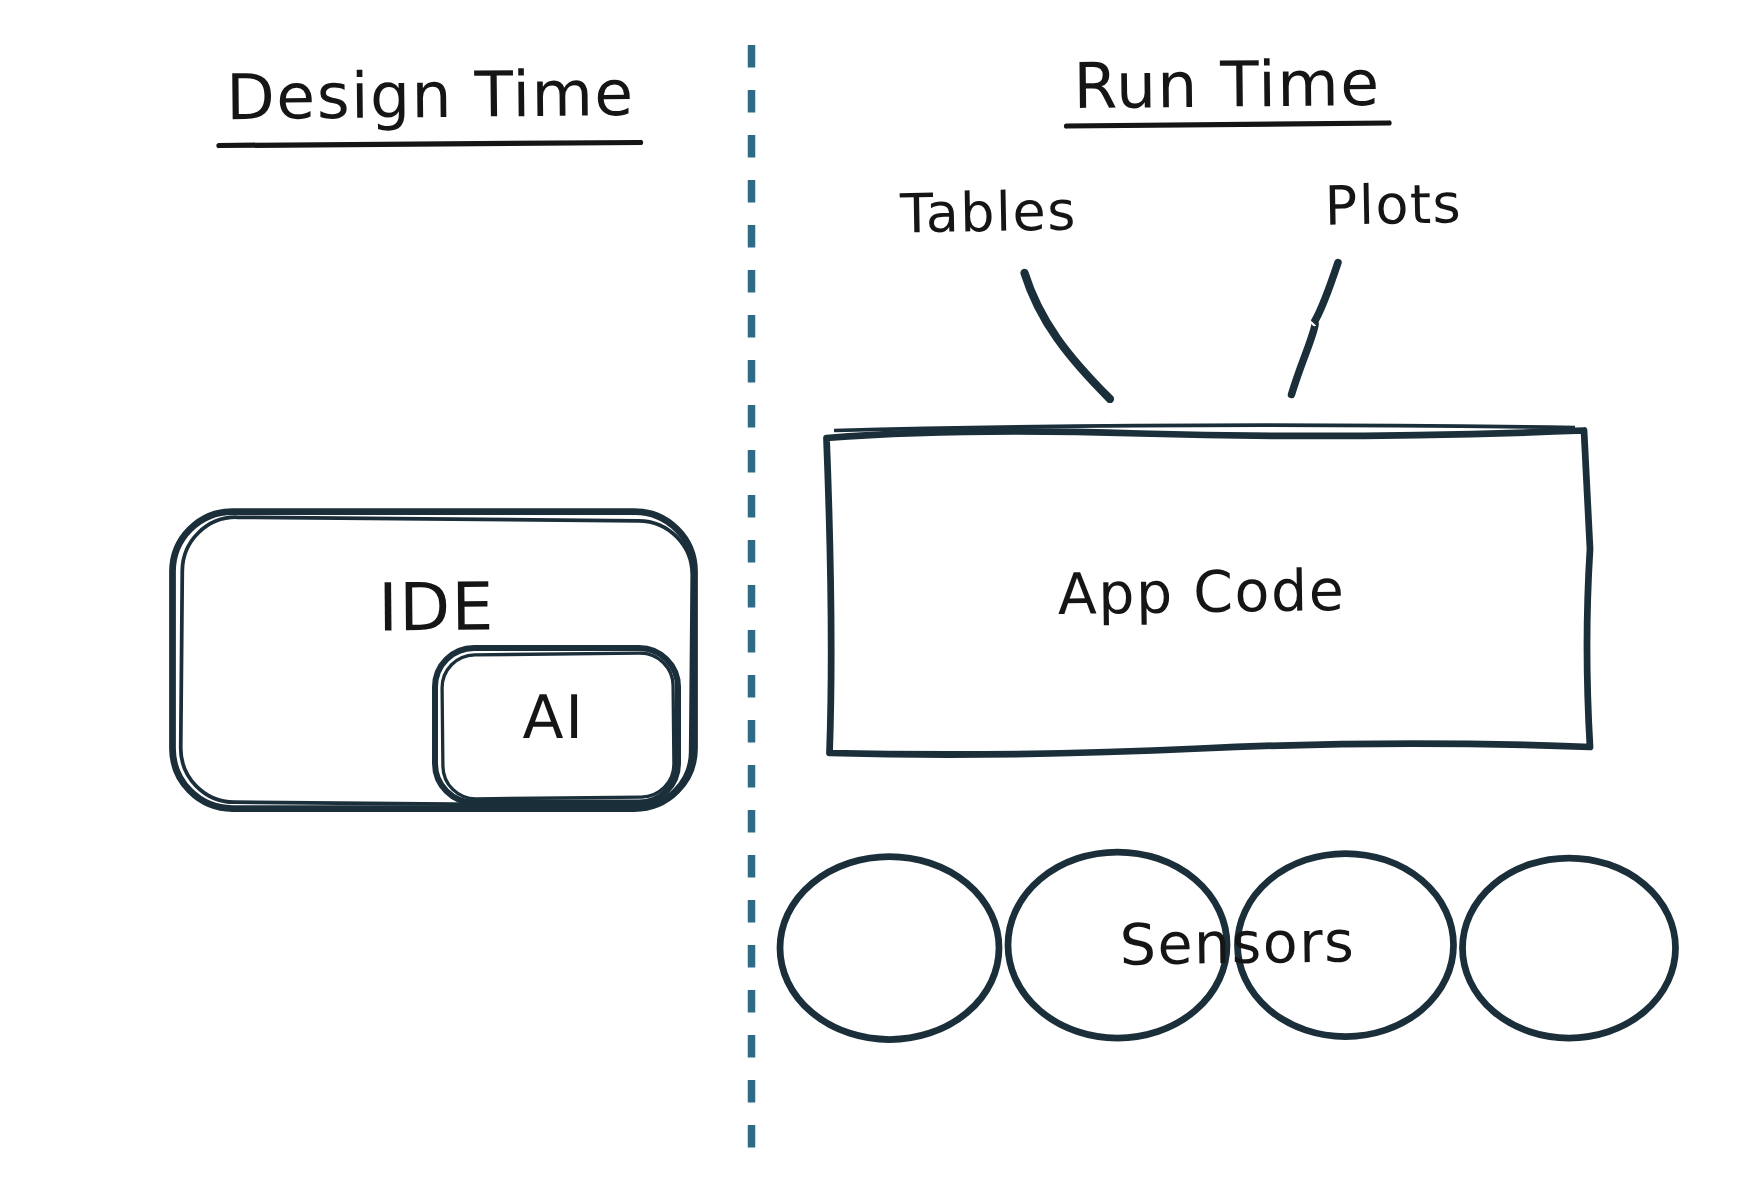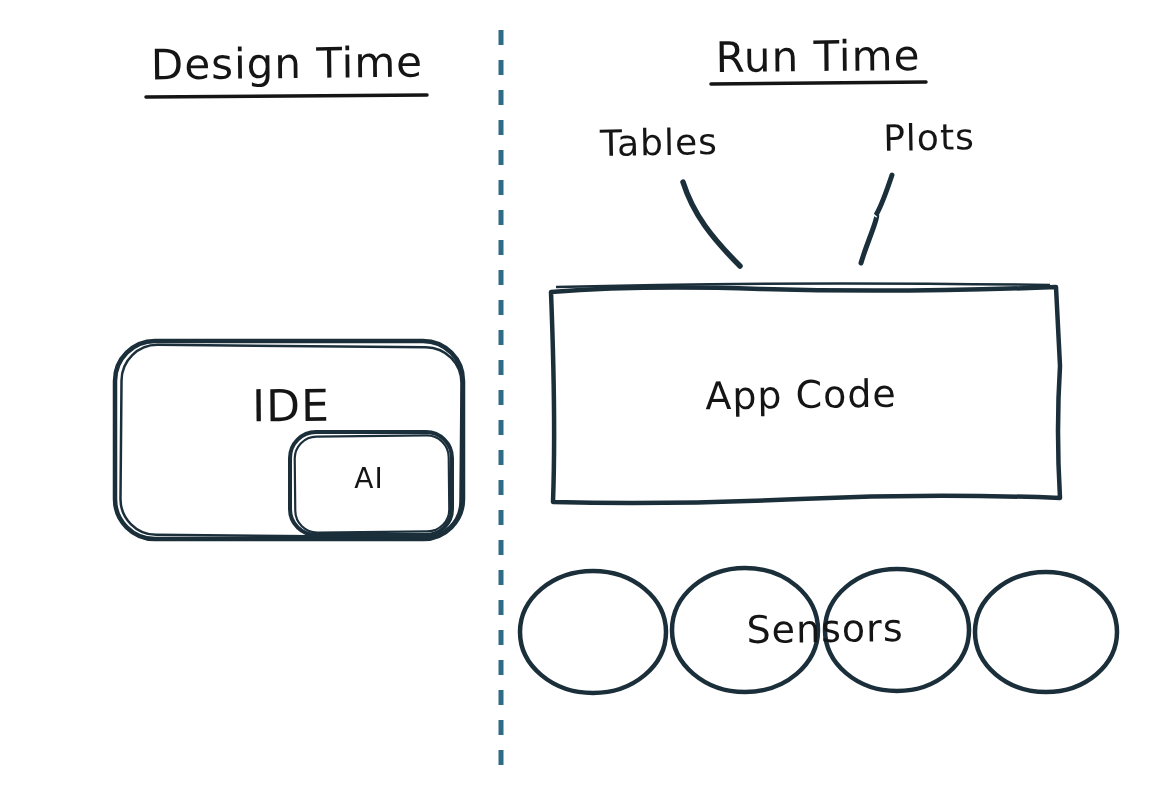--- a/index.html
+++ b/index.html
@@ -25,21 +25,21 @@
     letter-spacing: 1px;
     line-height: 1;
   }
   .title          { font-size: 42px; transform: translate(-50%,-50%) rotate(-0.6deg); }
   .design-title   { left: 287px; top: 64px; }
   .run-title      { left: 818px; top: 57px; }
   .tables-label   { left: 659px; top: 143px; font-size: 36px; transform: translate(-50%,-50%) rotate(-1deg); }
   .plots-label    { left: 929px; top: 138px; font-size: 36px; transform: translate(-50%,-50%) rotate(-1deg); }
   .appcode-label  { left: 801px; top: 395px; font-size: 38px; transform: translate(-50%,-50%) rotate(-0.8deg); }
   .ide-label      { left: 291px; top: 406px; font-size: 44px; transform: translate(-50%,-50%) rotate(-0.5deg); text-align: center; }
-  .ai-label       { left: 369px; top: 479px; font-size: 28px; }
+  .ai-label       { left: 369px; top: 479px; font-size: 40px; }
   .sensors-label  { left: 825px; top: 629px; font-size: 38px; transform: translate(-50%,-50%) rotate(-0.8deg); }
 </style>
 </head>
 <body>
 
 <div class="canvas">
 
   <svg class="shape-layer" viewBox="0 0 1164 788" aria-hidden="true">
 
     <line x1="501" y1="30" x2="501" y2="768" stroke="#2e6b87" stroke-width="5" stroke-dasharray="15 15"></line>

